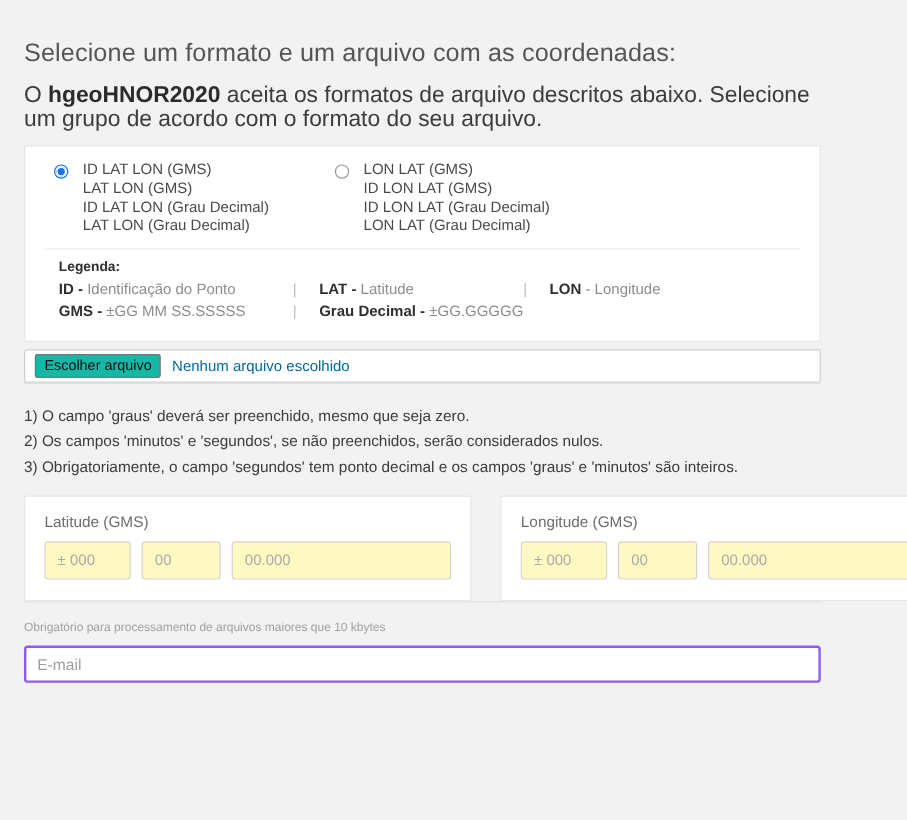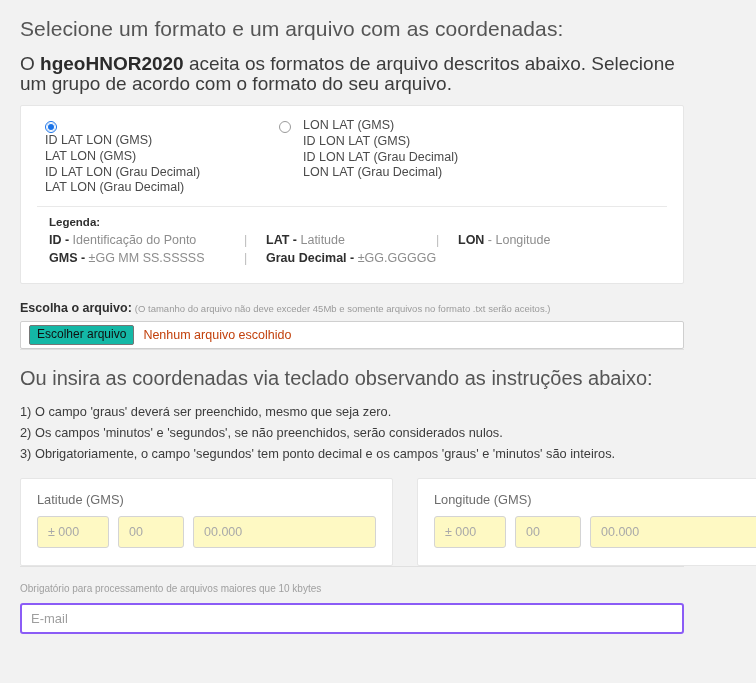--- a/index.html
+++ b/index.html
@@ -14,21 +14,21 @@
     font-family: "Liberation Sans", sans-serif;
     color: #333333;
     overflow: hidden;
   }
 
   .page {
     position: relative;
     width: 704px;
     height: 683px;
     box-sizing: border-box;
-    padding: 0 20px;
+    padding: 16px 20px;
   }
 
   
   h1.section-title {
     font-size: 21px;
     font-weight: 400;
     color: #555555;
     margin: 0;
     padding-top: 16px;
     line-height: 26px;
@@ -60,21 +60,21 @@
   
   .radio-cols {
     display: flex;
     padding-bottom: 8px;
   }
   .radio-col {
     display: flex;
     align-items: flex-start;
     box-sizing: border-box;
   }
-  .radio-col.left  { width: 236px; padding-left: 8px; flex-direction: column; }
+  .radio-col.left  { width: 236px; padding-left: 8px; }
   .radio-col.right { width: 300px; padding-left: 6px; }
 
   .radio-dot {
     width: 12px;
     height: 12px;
     border-radius: 50%;
     box-sizing: border-box;
     flex: 0 0 auto;
     margin-top: 3px;
     margin-right: 12px;
@@ -167,21 +167,21 @@
     color: #101010;
     background: #14b8a6;
     border: 1px solid #767676;
     border-radius: 2px;
     padding: 1px 7px 2px 7px;
     line-height: 15px;
     cursor: default;
   }
   .file-status {
     font-size: 12.5px;
-    color: #c2410c;
+    color: #0369a1;
     margin-left: 9px;
   }
 
   
   hr.sep {
     border: 0;
     border-top: 1px solid #e0e0e0;
     margin: 0;
   }
 
@@ -318,33 +318,29 @@
 
       <div class="legend-row">
         <span class="legend-cell lc1"><span class="k">GMS -</span><span> ±GG MM SS.SSSSS</span></span>
         <span class="legend-cell lc2">|</span>
         <span class="legend-cell"><span class="k">Grau Decimal -</span><span> ±GG.GGGGG</span></span>
       </div>
     </div>
 
   </div>
 
-  <div class="file-label-row">
-    <span class="strong">Escolha o arquivo:</span><span class="file-hint">(O tamanho do arquivo não deve exceder 45Mb e somente arquivos no formato .txt serão aceitos.)</span>
-  </div>
 
   <div class="file-input-box">
     <button type="button" class="file-btn">Escolher arquivo</button>
     <span class="file-status">Nenhum arquivo escolhido</span>
   </div>
 
   <hr class="sep mt19">
 
   <div class="mt16">
-    <h2 class="section-title2">Ou insira as coordenadas via teclado observando as instruções abaixo:</h2>
 
     <ol class="notes">
       <li>1) O campo 'graus' deverá ser preenchido, mesmo que seja zero.</li>
       <li>2) Os campos 'minutos' e 'segundos', se não preenchidos, serão considerados nulos.</li>
       <li>3) Obrigatoriamente, o campo 'segundos' tem ponto decimal e os campos 'graus' e 'minutos' são inteiros.</li>
     </ol>
 
     <div class="coord-row">
 
       <div class="card coord-card">

